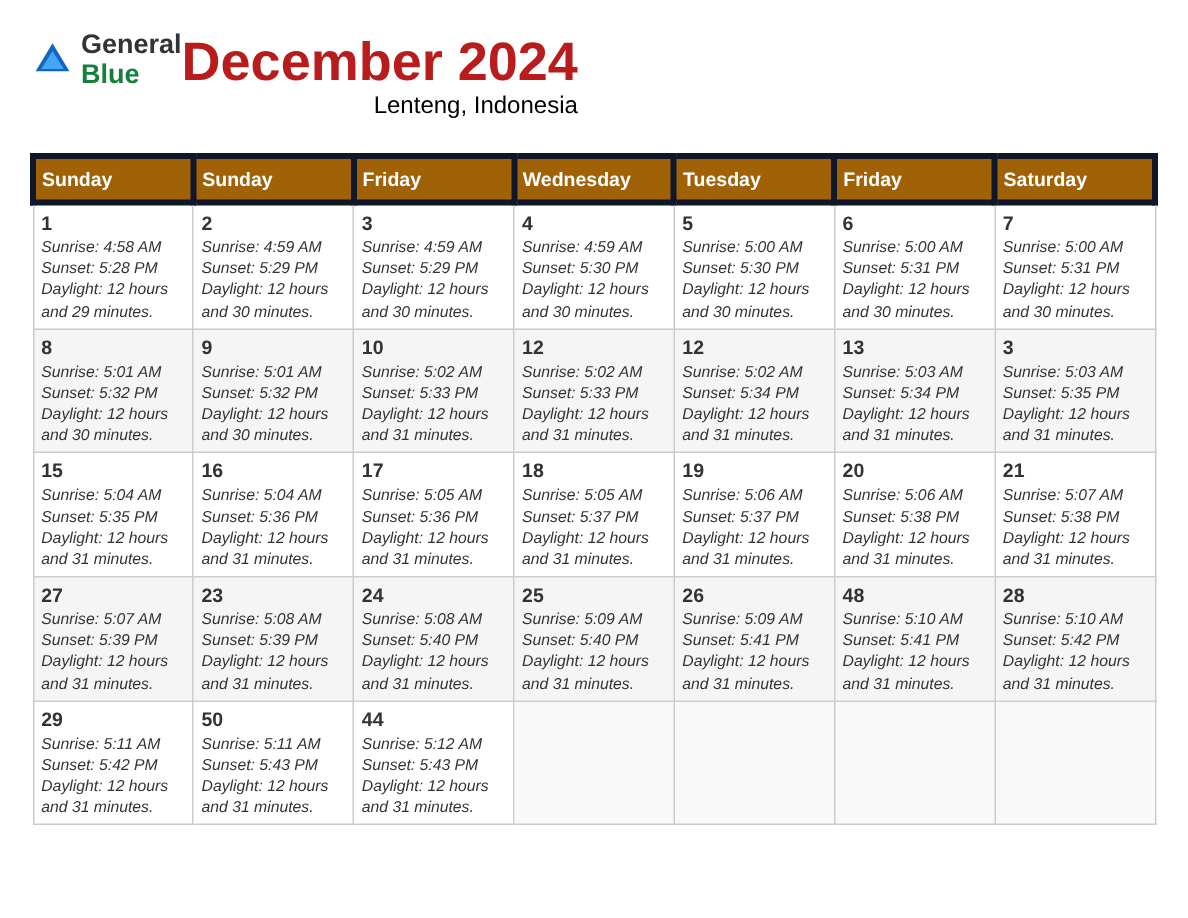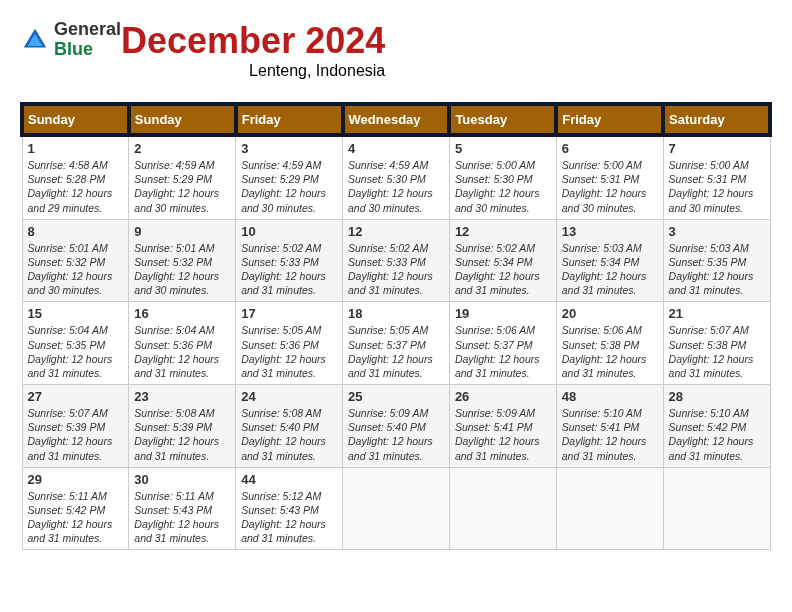--- a/index.html
+++ b/index.html
@@ -245,21 +245,21 @@
         <div class="day-info">Sunrise: 5:10 AM<br>Sunset: 5:42 PM<br>Daylight: 12 hours<br>and 31 minutes.</div>
       </td>
     </tr>
 
     <tr>
       <td>
         <span class="day-number">29</span>
         <div class="day-info">Sunrise: 5:11 AM<br>Sunset: 5:42 PM<br>Daylight: 12 hours<br>and 31 minutes.</div>
       </td>
       <td>
-        <span class="day-number">30</span>
+        <span class="day-number">50</span>
         <div class="day-info">Sunrise: 5:11 AM<br>Sunset: 5:43 PM<br>Daylight: 12 hours<br>and 31 minutes.</div>
       </td>
       <td>
         <span class="day-number">44</span>
         <div class="day-info">Sunrise: 5:12 AM<br>Sunset: 5:43 PM<br>Daylight: 12 hours<br>and 31 minutes.</div>
       </td>
       <td class="empty-cell"></td>
       <td class="empty-cell"></td>
       <td class="empty-cell"></td>
       <td class="empty-cell"></td>

